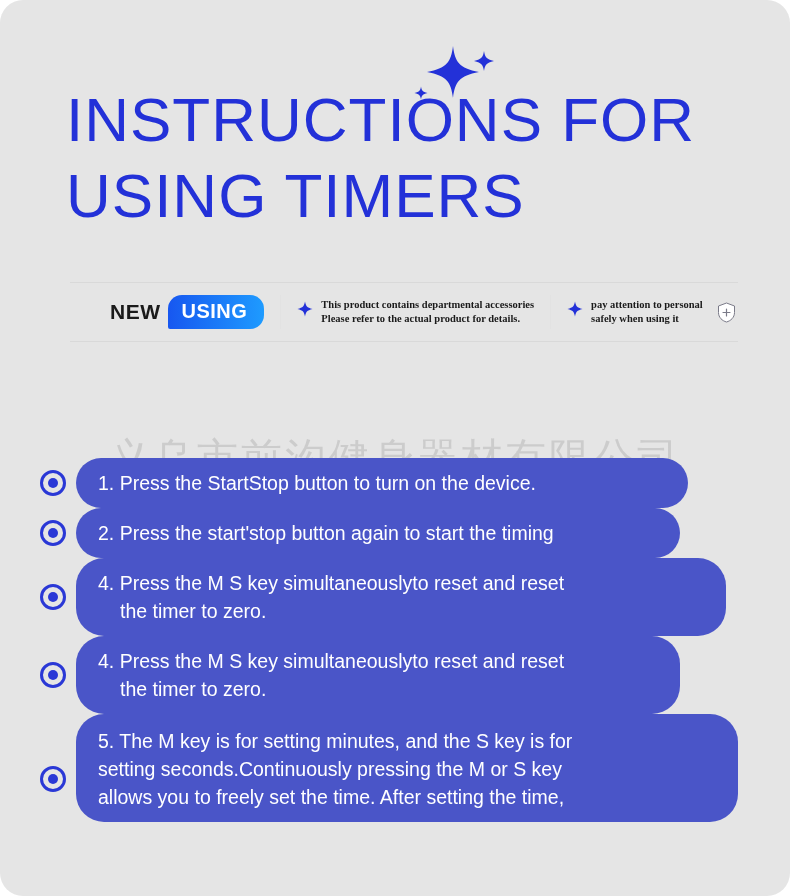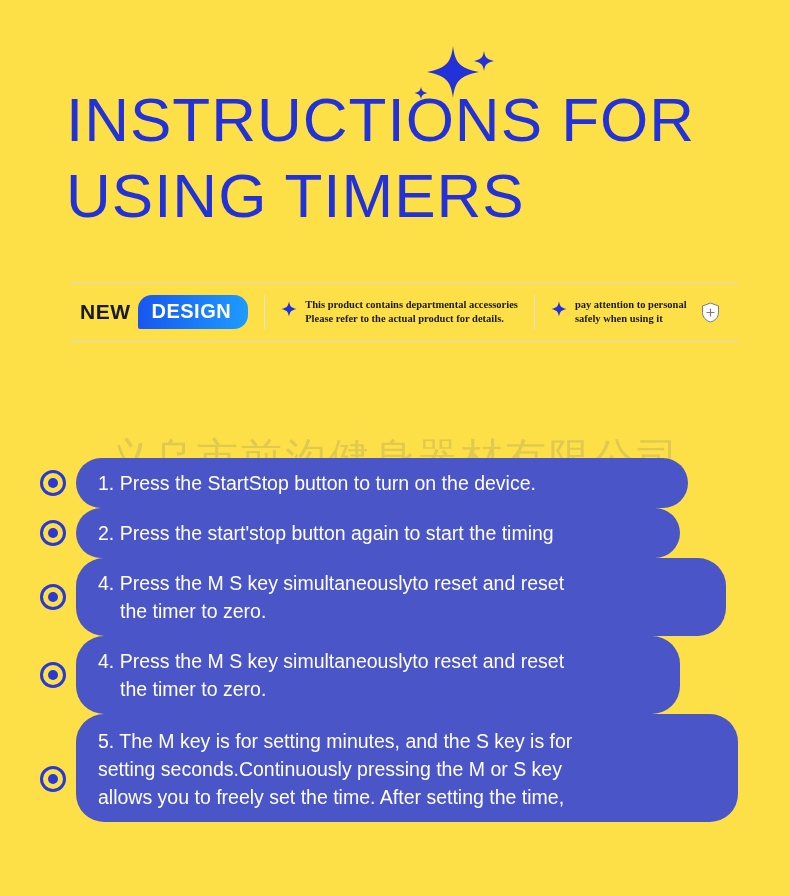--- a/index.html
+++ b/index.html
@@ -12,21 +12,22 @@
     height: 896px;
     position: relative;
     overflow: hidden;
     font-family: "Liberation Sans", sans-serif;
   }
 
   .page {
     position: relative;
     width: 790px;
     height: 896px;
-    background: #fde047;
+    background: #e5e5e5;
+    border-radius: 23px;
   }
 
   
   .title-block {
     position: absolute;
     left: 66px;
     top: 82px;
     width: 690px;
   }
   .title-line {
@@ -79,20 +80,21 @@
     display: flex;
     align-items: center;
     margin-left: 10px;
   }
   .strip-new .new-word {
     font-size: 21px;
     font-weight: 700;
     color: #1a1a1a;
     letter-spacing: 0.5px;
     margin-right: 7px;
+    margin-left: 30px;
   }
   .design-pill {
     background: linear-gradient(90deg, #1757f0 0%, #1e9bff 100%);
     color: #ffffff;
     font-size: 20px;
     font-weight: 700;
     letter-spacing: 0.5px;
     padding: 5px 17px 6px 14px;
     border-radius: 14px 14px 14px 2px;
     white-space: nowrap;
@@ -235,21 +237,21 @@
   </div>
 
   <div class="title-block">
     <div class="title-line">INSTRUCTIONS FOR</div>
     <div class="title-line">USING TIMERS</div>
   </div>
 
   <div class="strip">
     <div class="strip-new">
       <span class="new-word">NEW</span>
-      <span class="design-pill">DESIGN</span>
+      <span class="design-pill">USING</span>
     </div>
 
     <div class="strip-divider"></div>
 
     <div class="strip-item">
       <span class="s-icon">
         <svg width="16" height="16" viewBox="0 0 16 16" aria-hidden="true">
           <path d="M8 0.5 C8.9 5 9.8 6.6 15.5 8 C9.8 9.4 8.9 11 8 15.5 C7.1 11 6.2 9.4 0.5 8 C6.2 6.6 7.1 5 8 0.5 Z" fill="#2331d8"></path>
         </svg>
       </span>

